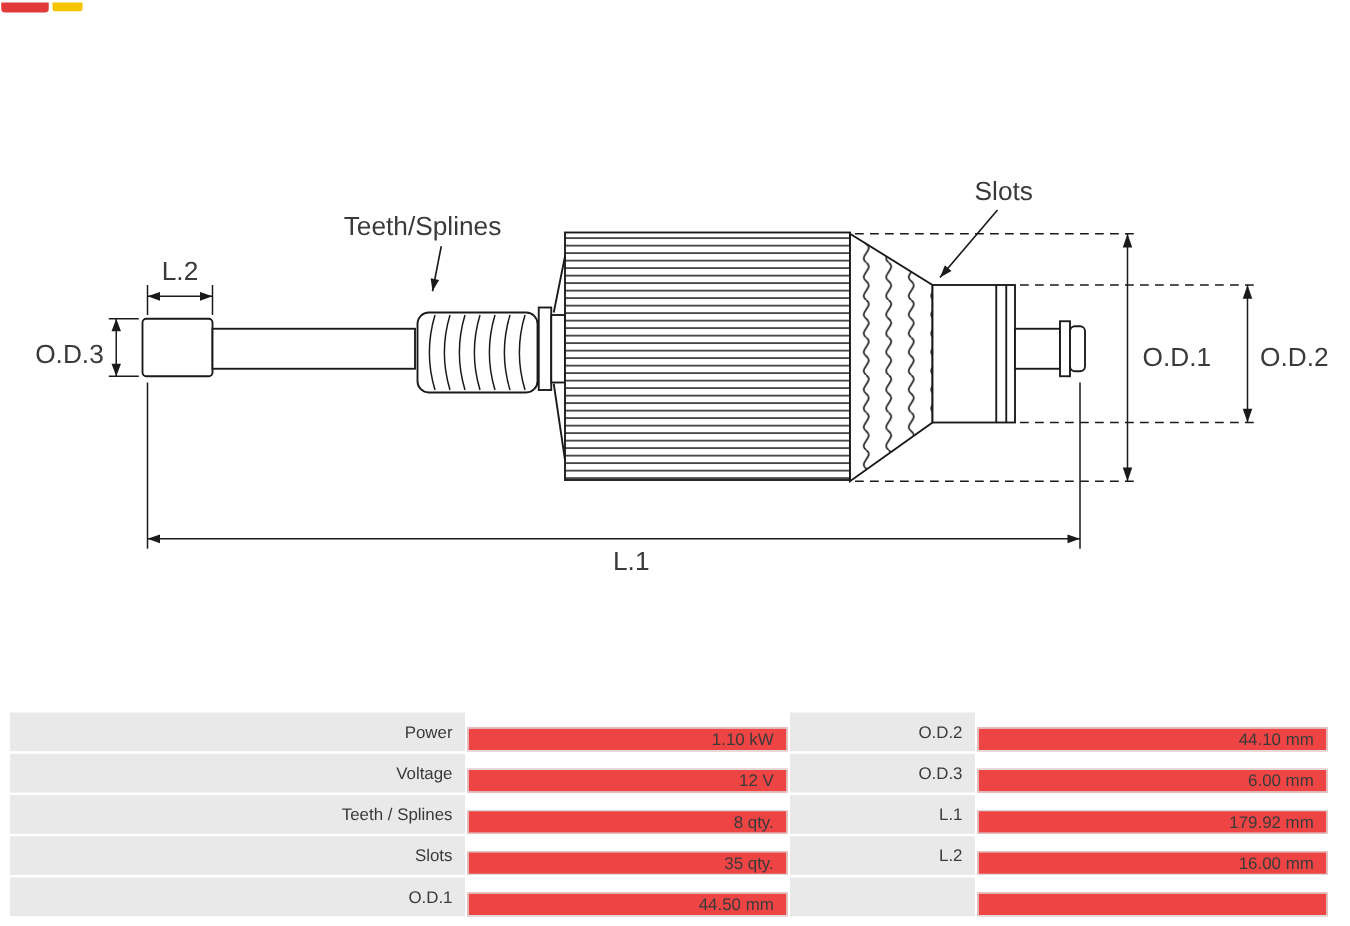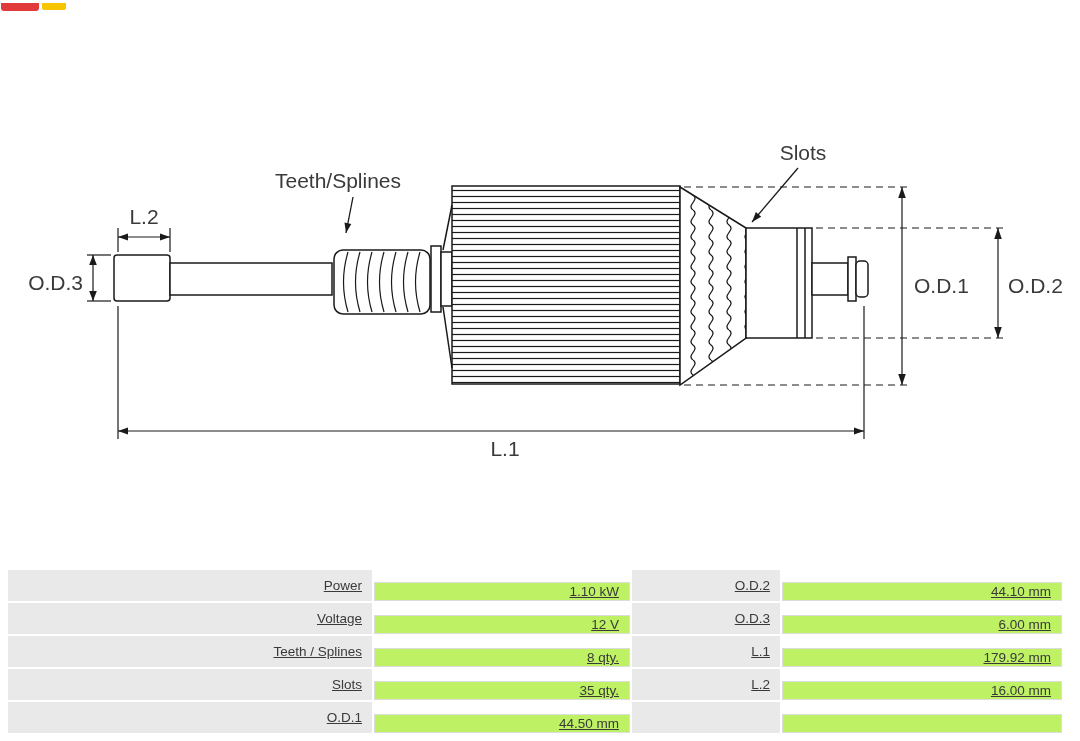--- a/index.html
+++ b/index.html
@@ -14,24 +14,24 @@
     position:absolute;left:14px;top:541px;color:#cc2127;
     font-size:17px;font-weight:700;letter-spacing:.5px;cursor:pointer;margin-top:34px;
   }
   .spec-table{
     position:absolute;left:8px;top:570px;width:1054px;
     display:grid;grid-template-columns:364px 256px 148px 280px;
     grid-auto-rows:31px;gap:2px;font-size:13.5px;
   }
   .cell{
     display:flex;align-items:center;justify-content:flex-end;
-    padding:0 10px;box-sizing:border-box;white-space:nowrap;text-decoration:underline;
+    padding:0 10px;box-sizing:border-box;white-space:nowrap;
   }
   .lbl{background:#e9e9e9;}
-  .val{background:#bef264;border:1px solid #dcdcdc;margin-top:12px;}
+  .val{background:#ef4444;border:1px solid #dcdcdc;margin-top:12px;}
 </style>
 </head>
 <body>
 
 <div class="logo">
   <svg width="70" height="11">
     <rect x="1" y="-6" width="38" height="14" rx="3" fill="#e03a3a"></rect>
     <rect x="42" y="-5" width="24" height="12" rx="2" fill="#f6c500"></rect>
   </svg>
 </div>

